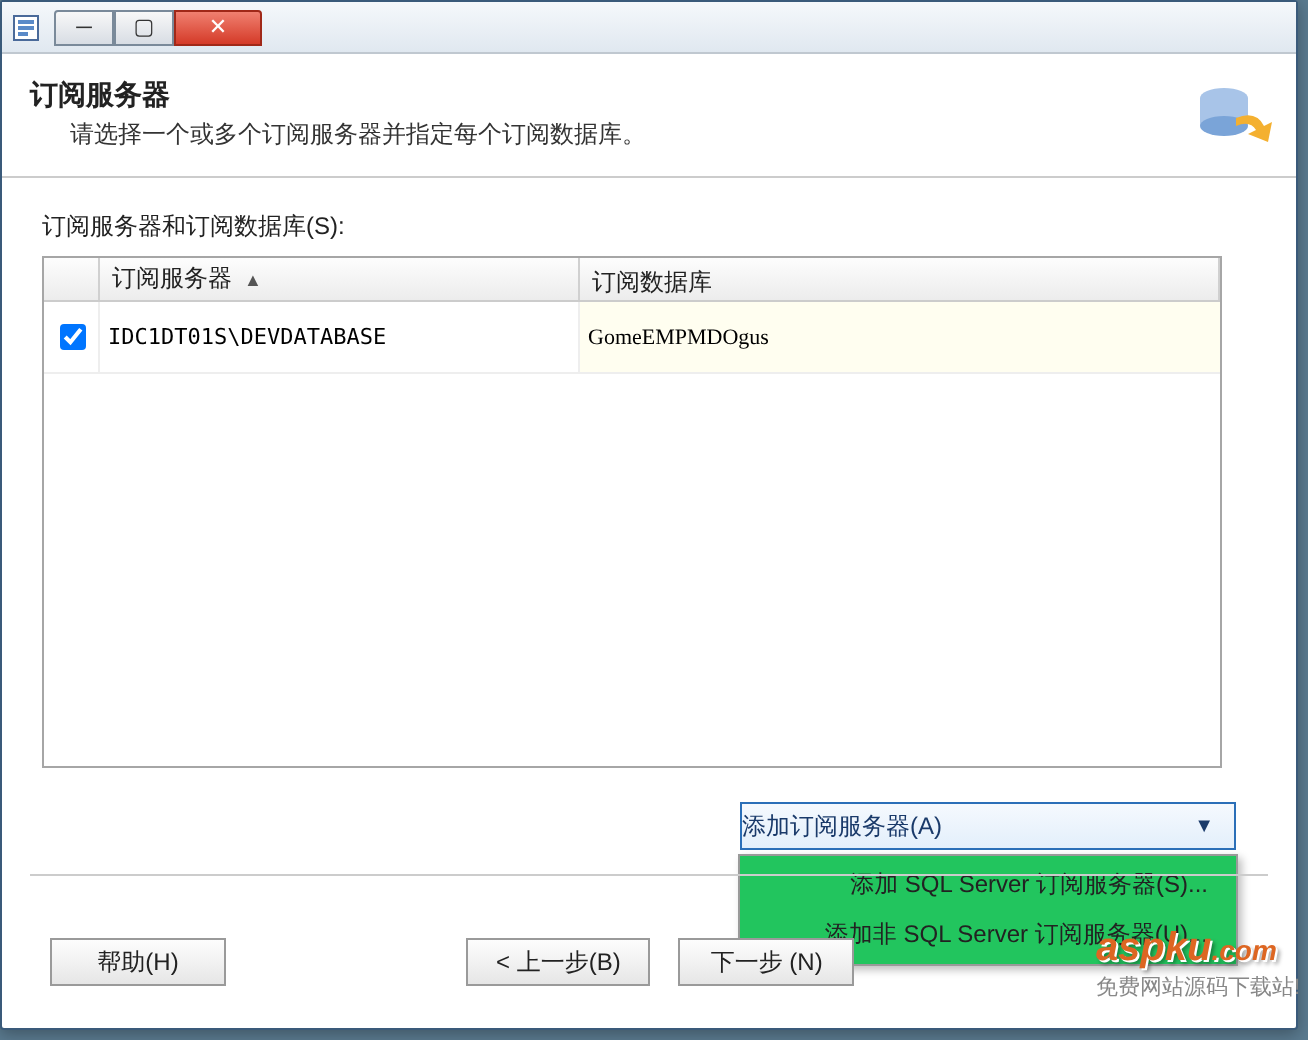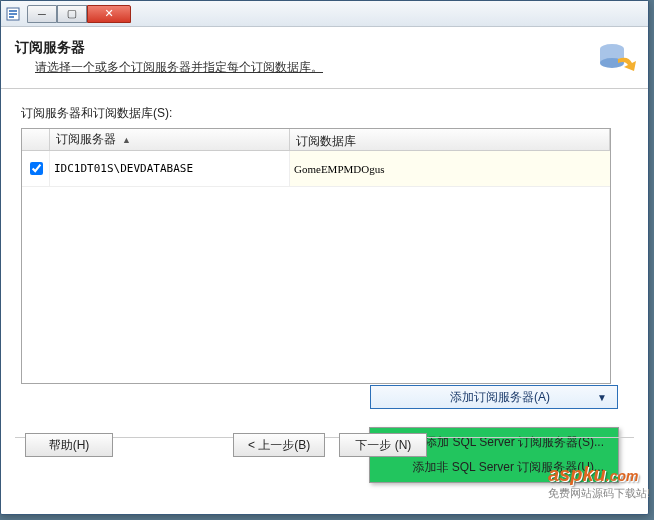--- a/index.html
+++ b/index.html
@@ -21,21 +21,21 @@
 .winbtn { width:30px; height:18px; border:1px solid #7a8a9a; background:linear-gradient(#f8f8f8,#d8dde4); font-size:11px; display:flex;align-items:center;justify-content:center; color:#333; }
 .winbtn.close { width:44px; background:linear-gradient(#f08070,#d43a28); color:#fff; border-color:#a02818; border-radius:0 2px 0 0;}
 .winbtn:first-child { border-radius:2px 0 0 0; }
 
 .header {
   height: 62px; border-bottom:1px solid #ccc; background:#fff;
   display:flex; align-items:center; padding:8px 14px; position:relative;
 }
 .header-text { flex:1; }
 .header-title { font-size:14px; font-weight:bold; color:#222; }
-.header-sub { font-size:12px; color:#333; margin-top:2px; padding-left:20px;text-decoration:underline; }
+.header-sub { font-size:12px; color:#333; margin-top:2px; padding-left:20px; }
 .header-icon { width:44px; height:44px; position:absolute; right:10px; top:8px; }
 
 .body { padding:16px 20px 6px 20px; }
 .label { font-size:12px; color:#222; margin-bottom:6px; }
 
 .grid {
   width:590px; height:256px; border:1px solid #a6a6a6; background:#fff;
   overflow:hidden;
 }
 .grid-head { height:22px; background:linear-gradient(#fdfdfd,#ececec); display:flex; border-bottom:1px solid #ccc; }
@@ -44,39 +44,38 @@
 .gh-srv { width:240px; }
 .gh-db { flex:1;align-items:flex-end; }
 .sort-arrow { margin-left:6px; font-size:9px; color:#555; }
 
 .grid-row { height:36px; display:flex; border-bottom:1px solid #eee; }
 .gr-check { width:28px; display:flex; align-items:center; justify-content:center; border-right:1px solid #eee; }
 .gr-srv { width:240px; font-size:11px; font-family:Consolas,monospace; display:flex;align-items:center; padding:0 4px; border-right:1px solid #eee; }
 .gr-db { flex:1; font-size:11px; font-family:Liberation Serif, serif; display:flex;align-items:center; padding:0 4px; background:#fffef0; }
 
 .dropdown-btn {
-  position:absolute; right:30px; top:384px;
+  position:absolute; right:30px; top:400px;
   width:248px; height:24px; border:1px solid #2b6fb8; background:linear-gradient(#f5f9fe,#e3effb);
-  font-size:12px; color:#1a3a6a; display:flex; align-items:center; justify-content:center;
+  font-size:12px; color:#1a3a6a; display:flex; align-items:center; 
   cursor:pointer;
-  padding-left:12px;
 }
 .dropdown-btn .caret { position:absolute; right:10px; font-size:10px; }
 
 .menu {
   position:absolute; right:29px; top:426px;
   width:250px; background:#22c55e; border:1px solid #9a9a9a; box-shadow:2px 2px 4px rgba(0,0,0,.25);
   padding:2px 0;
   text-align:right;
 }
 .menu-item { font-size:12px; padding:4px 14px; color:#222; cursor:pointer; white-space:nowrap; }
 
 .divider { height:1px; background:#ccc; margin:0 14px; position:absolute; left:0; right:0; top:436px; }
 
-.bottom-btns { position:absolute; left:24px; top:432px; display:flex; gap:14px;align-items:center; }
+.bottom-btns { position:absolute; left:24px; top:468px; display:flex; gap:14px;align-items:center; }
 .btn {
   height:24px; min-width:88px; padding:0 14px; border:1px solid #9a9a9a; background:linear-gradient(#fdfdfd,#e6e6e6);
   font-size:12px; color:#222; display:flex;align-items:center;justify-content:center; cursor:pointer;
 }
 .bottom-btns .gap { width:92px; }
 
 .watermark {
   position:absolute; right:4px; bottom:19px; font-size:20px; font-weight:900; font-style:italic;
   color:#d62; text-shadow:1px 1px 0 #fff, 2px 2px 2px rgba(0,0,0,.4);
   pointer-events:none;

